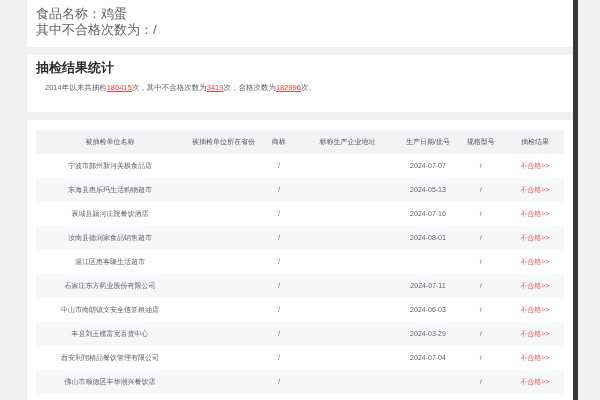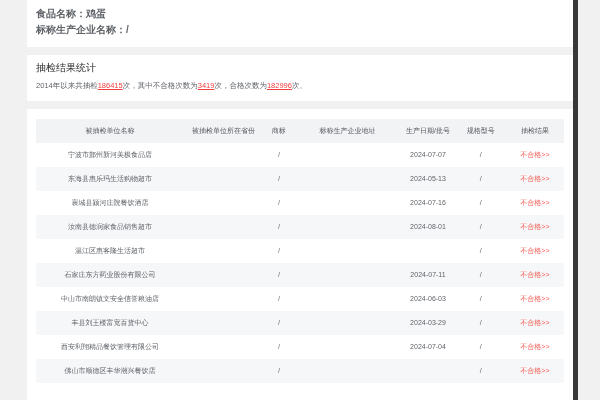--- a/index.html
+++ b/index.html
@@ -11,44 +11,44 @@
   html,body{margin:0;padding:0;}
   body{
     width:600px;height:400px;overflow:hidden;position:relative;
     background:var(--page-bg);
     font-family:"Liberation Sans","DejaVu Sans",sans-serif;
     color:var(--text-gray);
   }
   .page{position:absolute;left:27px;top:0;width:546px;}
   .card{background:var(--card-bg);margin-bottom:8px;}
   .info-card{padding:6px 9px 9px;}
-  .info-line{font-size:10px;line-height:16px;color:var(--text-gray);white-space:nowrap;font-weight:bold;}
+  .info-line{font-size:13px;line-height:16px;color:var(--text-gray);white-space:nowrap;}
   .stats-card{padding:7px 9px 10px;}
-  .section-title{font-size:10px;font-weight:normal;color:var(--title-dark);line-height:11px;margin:0 0 7px 0;}
-  .stats-text{font-size:7.5px;line-height:11px;margin:0;white-space:nowrap;}
+  .section-title{font-size:13px;font-weight:bold;color:var(--title-dark);line-height:11px;margin:0 0 7px 0;}
+  .stats-text{font-size:7.5px;line-height:11px;margin:9px;white-space:nowrap;}
   .num-link{color:var(--link-red);text-decoration:underline;cursor:pointer;}
   .details-card{padding:7px 9px 9px;height:300px;}
   .tbl{margin-top:3px;width:100%;font-size:7px;}
   .tr{display:flex;height:24px;line-height:24px;text-align:center;}
   .thead{background:var(--header-row-bg);color:#54575e;}
   .tbody .tr:nth-child(even){background:var(--stripe-row-bg);}
   .td{overflow:hidden;white-space:nowrap;padding:0 2px;}
   .c1{width:28%;}.c2{width:15%;}.c3{width:6%;}.c4{width:20%;}.c5{width:10.5%;}.c6{width:9.5%;}.c7{width:11%;}
   .result{color:var(--result-red);cursor:pointer;}
   .scrollbar-strip{position:absolute;left:573px;top:0;width:5px;height:400px;background:var(--scrollbar-dark);}
   .right-gutter{position:absolute;left:578px;top:0;width:22px;height:400px;background:var(--page-bg);}
 </style>
 </head>
 <body>
 
 <div class="page">
 
   <section class="card info-card">
     <div class="info-line"><span>食品名称：</span><span>鸡蛋</span></div>
-    <div class="info-line"><span>标称生产企业名称：</span><span>/</span></div>
+    <div class="info-line"><span>其中不合格次数为：</span><span>/</span></div>
   </section>
 
   <section class="card stats-card">
     <h3 class="section-title">抽检结果统计</h3>
     <p class="stats-text"><span>2014年以来共抽检</span><a class="num-link">186415</a><span>次，其中不合格次数为</span><a class="num-link">3419</a><span>次，合格次数为</span><a class="num-link">182996</a><span>次。</span></p>
   </section>
 
   <section class="card details-card">
     <div class="tbl">
       <div class="tr thead">

